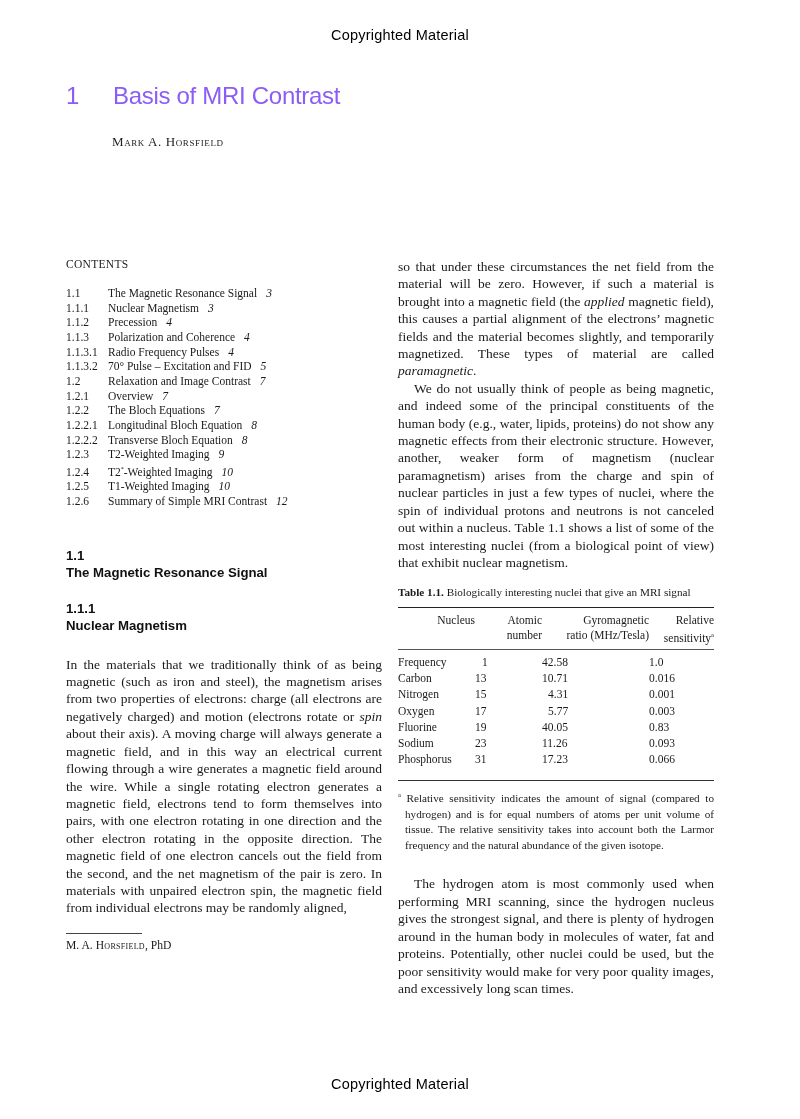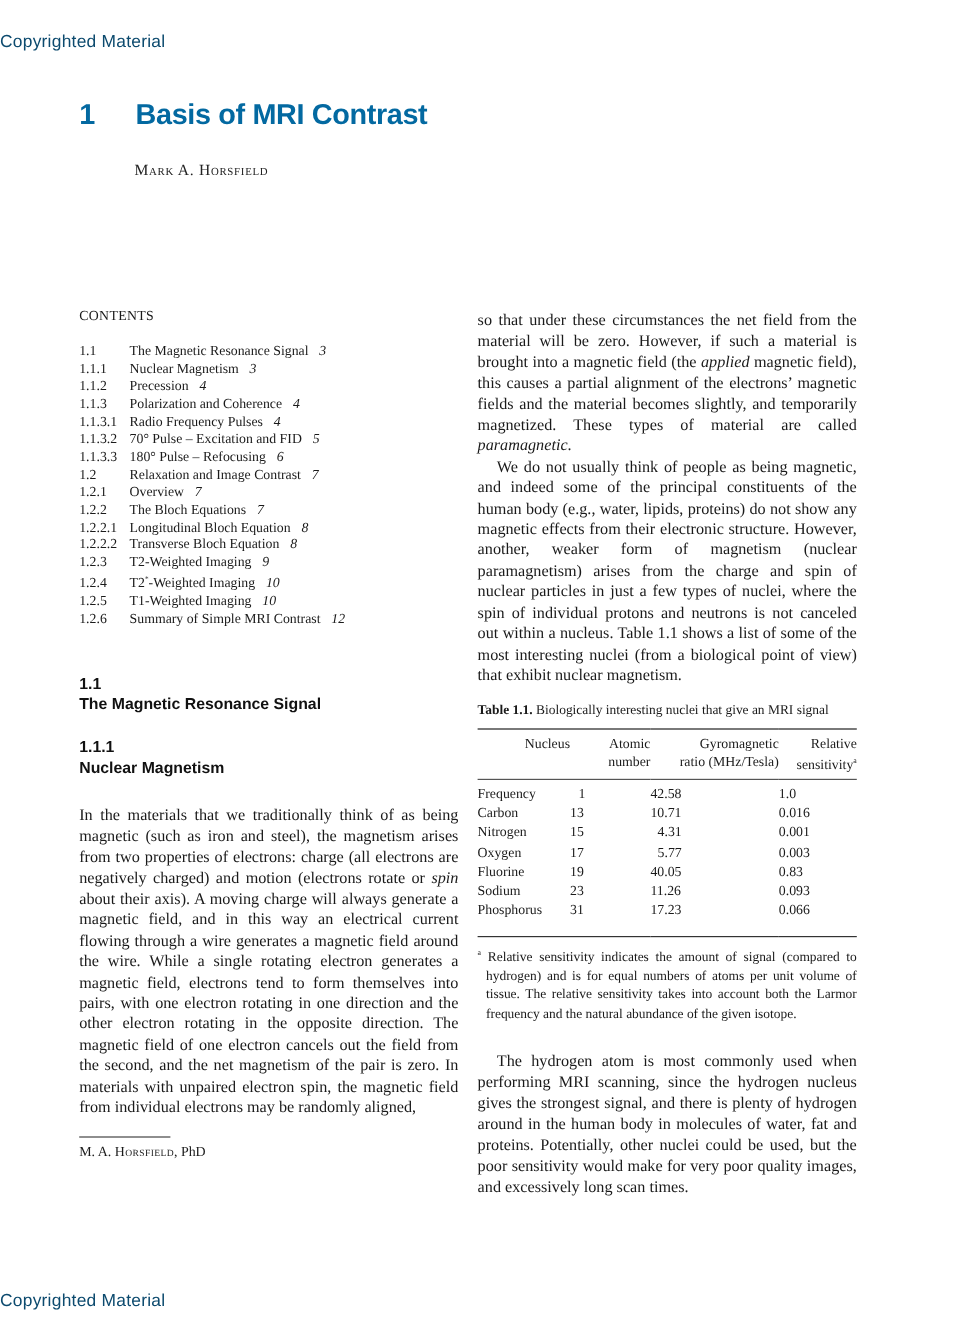--- a/index.html
+++ b/index.html
@@ -1,21 +1,21 @@
 <!DOCTYPE html>
 <html><head>
 <meta charset="utf-8">
 <style>
   html, body { margin: 0; padding: 0; background: #ffffff; }
   body { width: 800px; height: 1119px; position: relative; overflow: hidden; color: #1a1a1a; font-family: "Liberation Serif", "DejaVu Serif", serif; }
-  .watermark { position: absolute; left: 0; width: 800px; font-family: "Liberation Sans", "DejaVu Sans", sans-serif; font-size: 14.5px; color: #0c4a6e; letter-spacing: 0.2px; }
+  .watermark { position: absolute; left: 0; width: 800px; text-align: center; font-family: "Liberation Sans", "DejaVu Sans", sans-serif; font-size: 14.5px; color: #000000; letter-spacing: 0.2px; }
   .wm-top { top: 27px; }
   .wm-bottom { top: 1076px; }
 
-  .chapter { position: absolute; left: 66px; top: 82px; font-family: "Liberation Sans", "DejaVu Sans", sans-serif; font-weight: bold; font-size: 24px; color: #0369a1; letter-spacing: -0.3px; }
+  .chapter { position: absolute; left: 66px; top: 82px; font-family: "Liberation Sans", "DejaVu Sans", sans-serif; font-weight: normal; font-size: 24px; color: #8b5cf6; letter-spacing: -0.3px; }
   .chapter .num { display: inline-block; width: 47px; }
   .author { position: absolute; left: 112px; top: 134px; font-size: 13px; font-variant: small-caps; letter-spacing: 0.6px; color: #222; text-align: right; }
 
   .col-left { position: absolute; left: 66px; top: 258px; width: 316px; }
   .col-right { position: absolute; left: 398px; top: 258px; width: 316px; }
 
   .contents-title { font-size: 11.5px; letter-spacing: 0.3px; margin: 0 0 16px 0; }
   .toc-row { font-size: 11.5px; line-height: 14.65px; white-space: nowrap; }
   .toc-num { display: inline-block; width: 42px; }
   .toc-page { font-style: italic; margin-left: 9px; }
@@ -61,21 +61,20 @@
 
 <div class="col-left">
   <div class="contents-title">CONTENTS</div>
   <div>
     <div class="toc-row"><span class="toc-num">1.1</span><span class="toc-text">The Magnetic Resonance Signal</span><span class="toc-page">3</span></div>
     <div class="toc-row"><span class="toc-num">1.1.1</span><span class="toc-text">Nuclear Magnetism</span><span class="toc-page">3</span></div>
     <div class="toc-row"><span class="toc-num">1.1.2</span><span class="toc-text">Precession</span><span class="toc-page">4</span></div>
     <div class="toc-row"><span class="toc-num">1.1.3</span><span class="toc-text">Polarization and Coherence</span><span class="toc-page">4</span></div>
     <div class="toc-row"><span class="toc-num">1.1.3.1</span><span class="toc-text">Radio Frequency Pulses</span><span class="toc-page">4</span></div>
     <div class="toc-row"><span class="toc-num">1.1.3.2</span><span class="toc-text">70° Pulse – Excitation and FID</span><span class="toc-page">5</span></div>
-    <div class="toc-row"><span class="toc-num">1.1.3.3</span><span class="toc-text">180° Pulse – Refocusing</span><span class="toc-page">6</span></div>
     <div class="toc-row"><span class="toc-num">1.2</span><span class="toc-text">Relaxation and Image Contrast</span><span class="toc-page">7</span></div>
     <div class="toc-row"><span class="toc-num">1.2.1</span><span class="toc-text">Overview</span><span class="toc-page">7</span></div>
     <div class="toc-row"><span class="toc-num">1.2.2</span><span class="toc-text">The Bloch Equations</span><span class="toc-page">7</span></div>
     <div class="toc-row"><span class="toc-num">1.2.2.1</span><span class="toc-text">Longitudinal Bloch Equation</span><span class="toc-page">8</span></div>
     <div class="toc-row"><span class="toc-num">1.2.2.2</span><span class="toc-text">Transverse Bloch Equation</span><span class="toc-page">8</span></div>
     <div class="toc-row"><span class="toc-num">1.2.3</span><span class="toc-text">T2-Weighted Imaging</span><span class="toc-page">9</span></div>
     <div class="toc-row"><span class="toc-num">1.2.4</span><span class="toc-text">T2<sup>*</sup>-Weighted Imaging</span><span class="toc-page">10</span></div>
     <div class="toc-row"><span class="toc-num">1.2.5</span><span class="toc-text">T1-Weighted Imaging</span><span class="toc-page">10</span></div>
     <div class="toc-row"><span class="toc-num">1.2.6</span><span class="toc-text">Summary of Simple MRI Contrast</span><span class="toc-page">12</span></div>
   </div>

